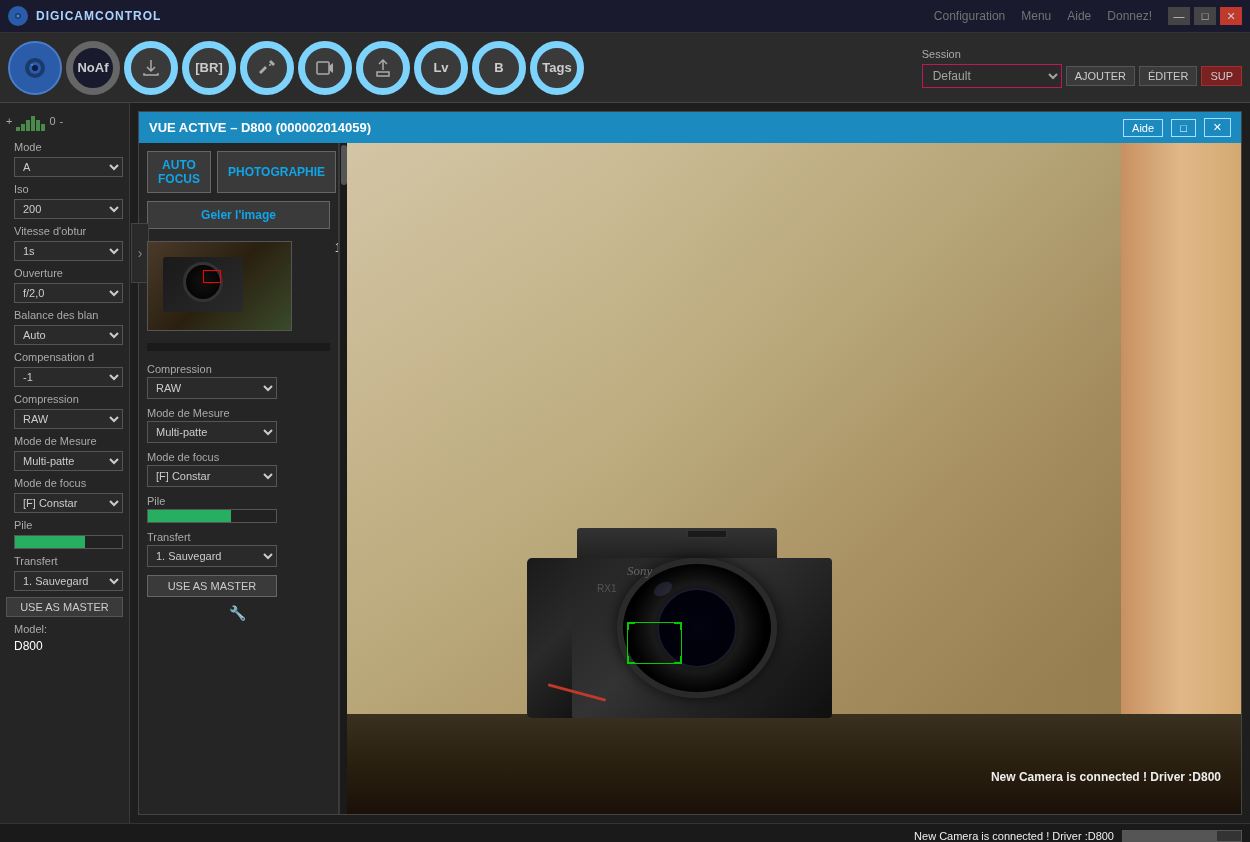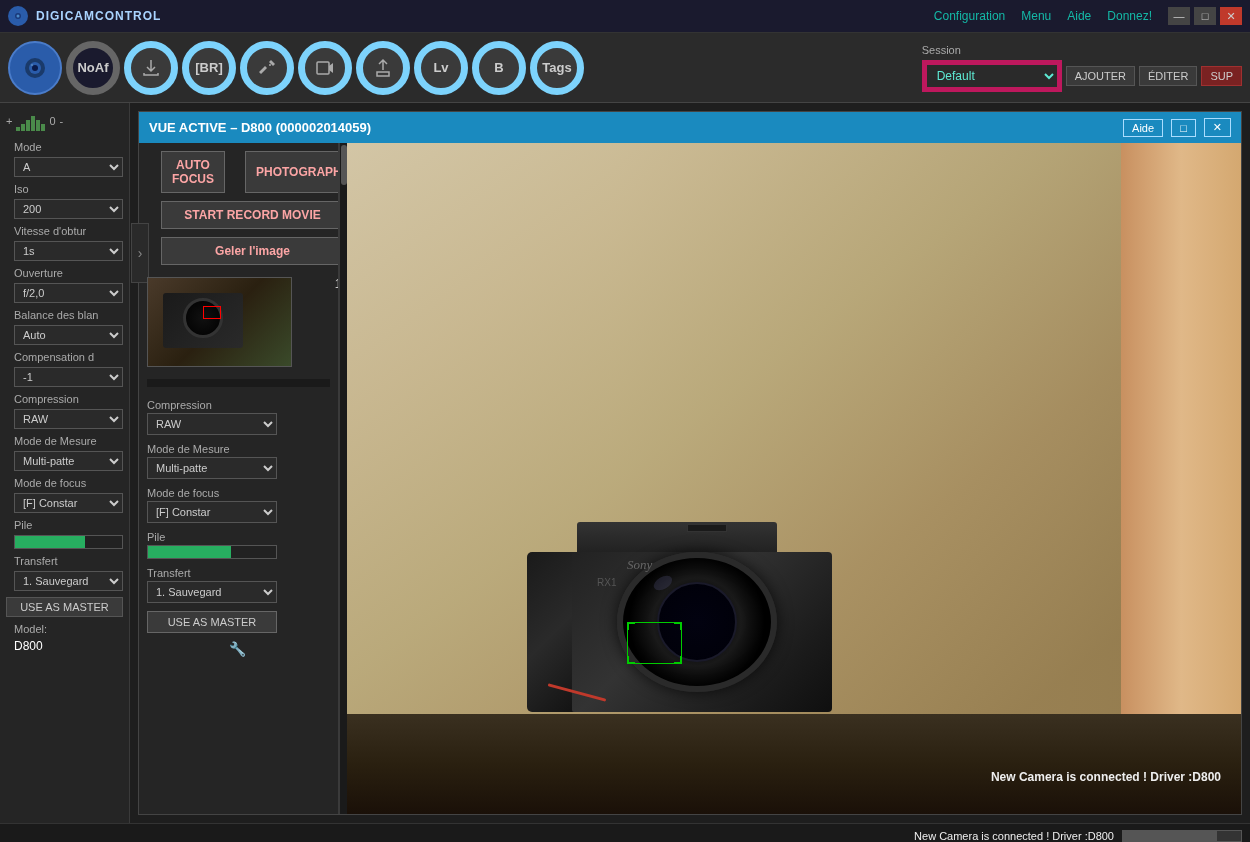--- a/index.html
+++ b/index.html
@@ -36,21 +36,21 @@
       font-weight: bold;
       letter-spacing: 1px;
       flex: 1;
     }
     #titlebar .menu-items {
       display: flex;
       gap: 16px;
       margin-right: 16px;
     }
     #titlebar .menu-items span {
-      color: #14b8a6;
+      color: #737373;
       cursor: pointer;
       font-size: 12px;
     }
     #titlebar .win-controls {
       display: flex;
       gap: 4px;
     }
     #titlebar .win-btn {
       width: 22px; height: 18px;
       background: #444;
@@ -101,22 +101,22 @@
       color: #aaa;
       font-size: 11px;
     }
     .session-controls {
       display: flex;
       gap: 4px;
       align-items: center;
     }
     .session-select {
       background: #2a2a2a;
-      border: 5px solid #be185d;
-      color: #5eead4;
+      border: 1px solid #be185d;
+      color: #a3a3a3;
       padding: 3px 6px;
       font-size: 12px;
       width: 140px;
     }
     .session-btn {
       background: #3a3a3a;
       border: 1px solid #555;
       color: #ccc;
       padding: 3px 8px;
       cursor: pointer;
@@ -253,26 +253,25 @@
       border-right: 1px solid #3a3a3a;
       display: flex;
       flex-direction: column;
       padding: 8px;
       gap: 8px;
       overflow-y: auto;
     }
     .lv-action-btn {
       background: #3a3a3a;
       border: 1px solid #666;
-      color: #fca5a5;
+      color: #0ea5e9;
       padding: 6px 10px;
       cursor: pointer;
       font-size: 12px;
       font-weight: bold;
-      margin-left: 14px;
     }
     .lv-action-btn.wide {
       width: 100%;
     }
     .lv-action-row {
       display: flex;
       gap: 6px;
     }
     .lv-thumb {
       position: relative;
@@ -632,21 +631,20 @@
 
       <div id="liveview-content">
 
         <div id="lv-side">
 
           <div class="lv-action-row">
             <button class="lv-action-btn">AUTO FOCUS</button>
             <button class="lv-action-btn">PHOTOGRAPHIE</button>
           </div>
 
-          <button class="lv-action-btn wide">START RECORD MOVIE</button>
 
           <button class="lv-action-btn wide">Geler l'image</button>
 
           <div style="position:relative;margin-top:4px;">
             <div class="lv-thumb">
               <div class="lv-thumb-img">
 
                 <div style="position:absolute;top:15px;left:15px;width:80px;height:55px;background:linear-gradient(135deg,#1a1a1a,#2a2a2a);border-radius:3px;"></div>
                 <div style="position:absolute;top:20px;left:35px;width:40px;height:40px;background:radial-gradient(circle,#111,#000);border-radius:50%;border:3px solid #333;"></div>
                 <div style="position:absolute;top:28px;left:55px;width:18px;height:13px;border:1px solid red;"></div>
@@ -703,21 +701,21 @@
 
         <div id="camera-image">
           <div class="camera-photo">
 
             <div style="position:absolute;top:0;left:0;right:0;bottom:0;background:linear-gradient(to bottom right, #d4c8a8 0%, #c8b890 20%, #b8a878 40%, #a89060 60%, #988050 80%);opacity:0.9;"></div>
 
             <div style="position:absolute;top:0;right:0;width:120px;height:100%;background:linear-gradient(to right, #c89060, #e0b888, #d4a870);"></div>
 
             <div style="position:absolute;bottom:0;left:0;right:0;height:100px;background:linear-gradient(to bottom, #3a3020, #2a2010, #1a1008);"></div>
 
-            <div style="position:absolute;bottom:102px;left:180px;width:320px;height:190px;">
+            <div style="position:absolute;bottom:96px;left:180px;width:320px;height:190px;">
 
               <div style="position:absolute;bottom:0;left:0;width:55px;height:160px;background:linear-gradient(135deg,#1a1a1a 0%,#2a2a2a 50%,#111 100%);border-radius:5px 0 0 5px;"></div>
 
               <div style="position:absolute;bottom:0;left:45px;width:260px;height:160px;background:linear-gradient(135deg,#222 0%,#333 40%,#1a1a1a 80%,#0f0f0f 100%);border-radius:2px 4px 4px 2px;"></div>
 
               <div style="position:absolute;top:0;left:50px;width:200px;height:30px;background:linear-gradient(to bottom,#333,#222);border-radius:3px 3px 0 0;"></div>
 
               <div style="position:absolute;bottom:20px;left:90px;width:160px;height:140px;background:radial-gradient(circle at 50% 50%,#050505 0%,#0a0a0a 25%,#1a1a1a 45%,#0f0f0f 55%,#000 70%);border-radius:50%;border:6px solid #2a2a2a;box-shadow:inset 0 0 20px rgba(0,0,0,0.9),0 0 15px rgba(0,0,0,0.7);">
                 <div style="position:absolute;top:50%;left:50%;transform:translate(-50%,-50%);width:80px;height:80px;background:radial-gradient(circle,#020210,#000008);border-radius:50%;border:2px solid #1a1a2a;"></div>
                 <div style="position:absolute;top:15%;left:20%;width:20px;height:12px;background:rgba(80,80,120,0.3);border-radius:50%;transform:rotate(-30deg);"></div>

